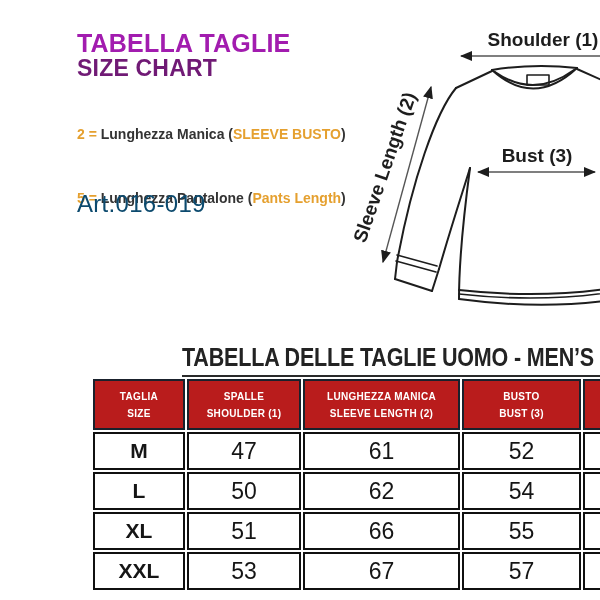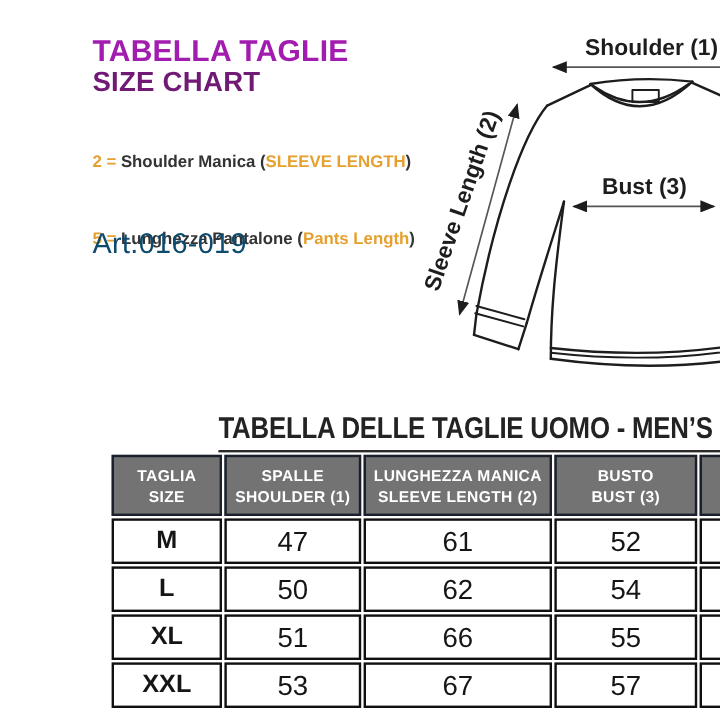--- a/index.html
+++ b/index.html
@@ -34,37 +34,37 @@
     transform:scaleX(.86);transform-origin:left center;letter-spacing:-.2px;
   }
 
   
   table.size-table{
     position:absolute;left:91px;top:377px;width:534px;
     border-collapse:separate;border-spacing:2px;table-layout:fixed;
   }
   table.size-table th,table.size-table td{box-sizing:border-box;text-align:center;vertical-align:middle;padding:0;}
   table.size-table th{
-    height:51px;background:#737373;border:2px solid #1a212c;color:#ffffff;
-    font-size:13px;font-weight:700;letter-spacing:.3px;line-height:17px;margin-top:20px;
+    height:51px;background:#b91c1c;border:2px solid #1a212c;color:#ffffff;
+    font-size:10px;font-weight:700;letter-spacing:.3px;line-height:17px;margin-top:20px;
   }
   table.size-table td{
     height:38px;background:#ffffff;border:2px solid #101010;
     font-size:23px;font-weight:400;color:#151515;
   }
   table.size-table td.size-cell{font-size:21px;font-weight:700;}
 </style>
 </head>
 <body>
 
 <div class="abs brand-title">TABELLA TAGLIE</div>
 <div class="abs brand-sub">SIZE CHART</div>
 
 <div class="abs legend">
-  <div><span class="orange">2 = </span><span class="dark">Shoulder Manica (</span><span class="orange">SLEEVE LENGTH</span><span class="dark">)</span></div>
+  <div><span class="orange">2 = </span><span class="dark">Lunghezza Manica (</span><span class="orange">SLEEVE BUSTO</span><span class="dark">)</span></div>
   <div><span class="orange">5 = </span><span class="dark">Lunghezza Pantalone (</span><span class="orange">Pants Length</span><span class="dark">)</span></div>
 </div>
 
 <div class="abs article-code">Art.016-019</div>
 
 <svg class="abs diagram" width="262" height="332" viewBox="340 8 262 332">
   <defs>
     <marker id="ah" viewBox="0 0 10 8" refX="9" refY="4" markerWidth="9" markerHeight="7.2" orient="auto-start-reverse">
       <path d="M0,0 L10,4 L0,8 z" fill="#1d1d1d"></path>
     </marker>

